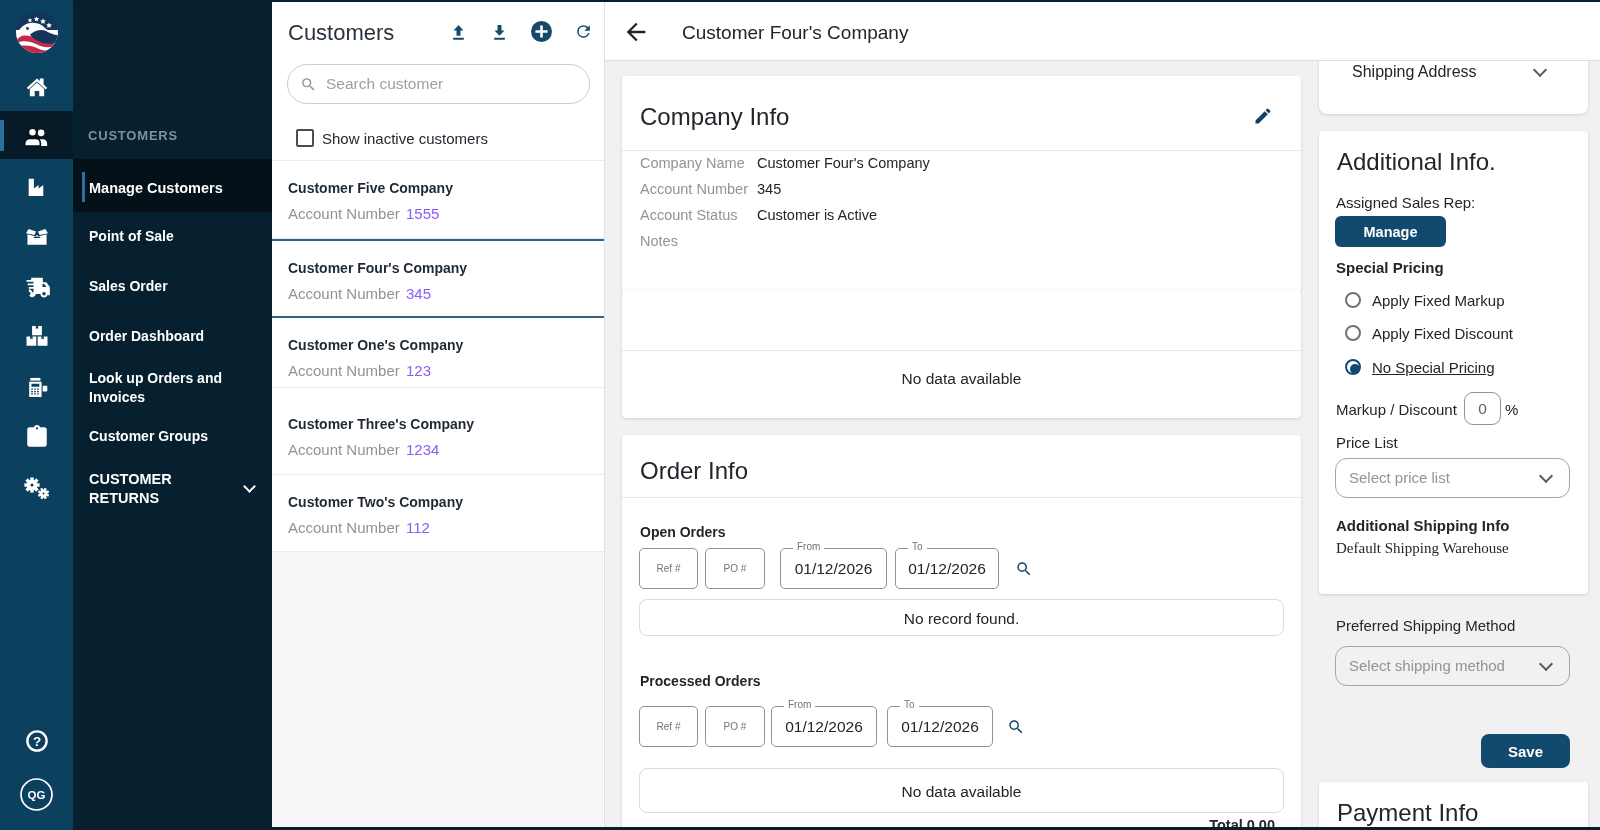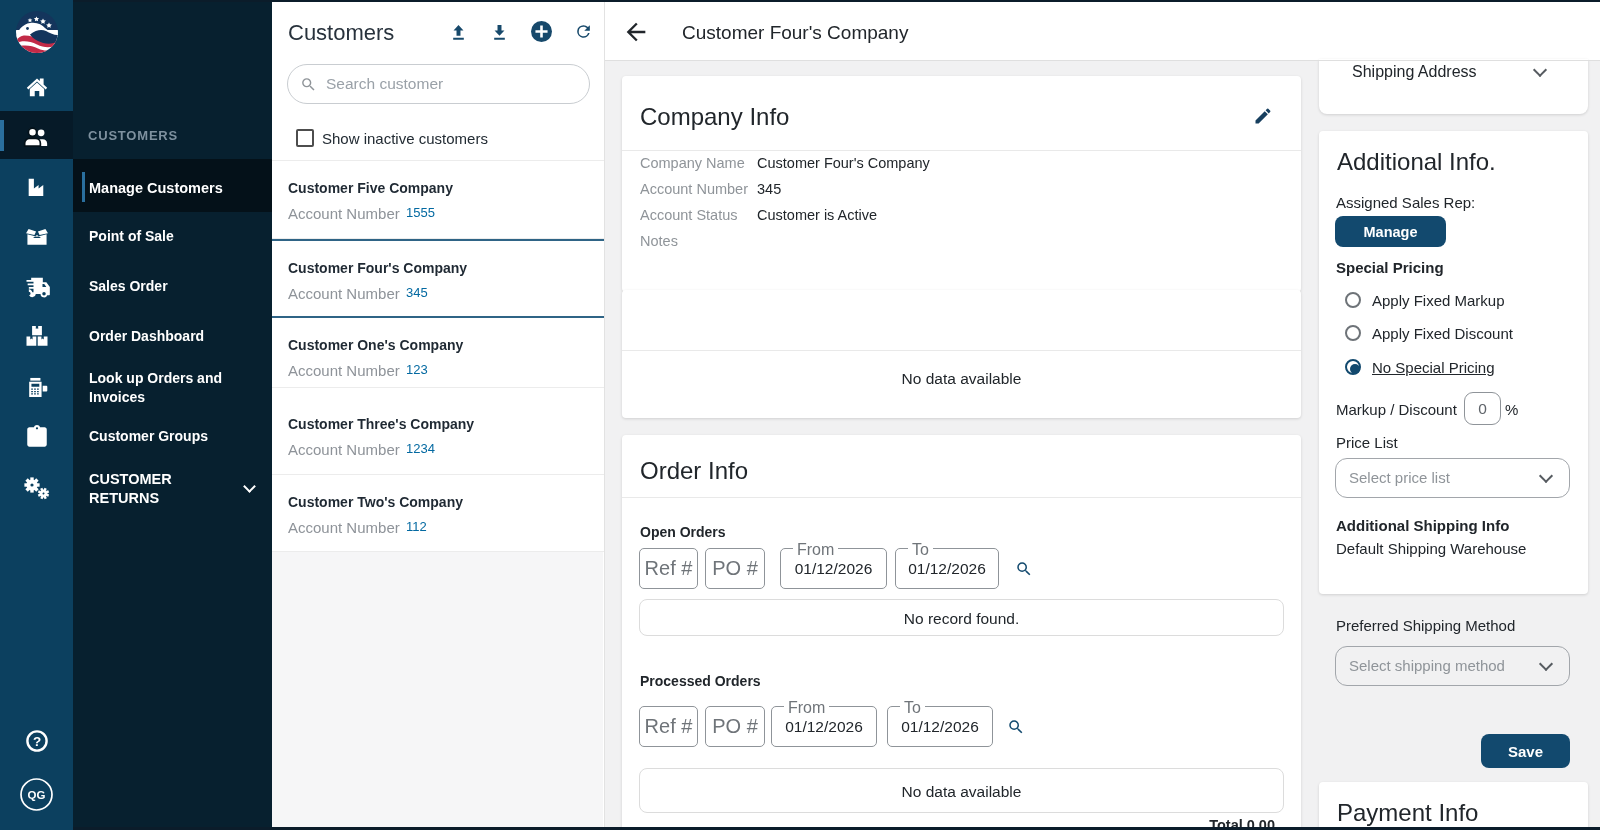--- a/index.html
+++ b/index.html
@@ -24,21 +24,21 @@
 #listpanel { left:272px; top:2px; width:333px; height:828px; background:#fff; border-right:1px solid #e2e2e2; z-index:3; }
 #listTitle { position:absolute; left:16px; top:18px; font-size:22px; color:#28323c; }
 .ptool { position:absolute; top:18px; }
 #searchbox { position:absolute; left:15px; top:62px; width:303px; height:40px; border:1px solid #c9cdd1; border-radius:20px; }
 #searchph { position:absolute; left:54px; top:73px; font-size:15.5px; color:#9aa1a8; }
 #chk { position:absolute; left:24px; top:127px; width:18px; height:18px; border:2px solid #4d4d4d; border-radius:2px; }
 #chklbl { position:absolute; left:50px; top:128px; font-size:15px; color:#222b33; }
 .litem { position:absolute; left:0; width:332px; height:70px; border-bottom:1px solid #ececec; }
 .lname { position:absolute; left:16px; top:19px; font-size:14px; font-weight:bold; color:#1f2933; }
 .llab { position:absolute; left:16px; top:44px; font-size:15px; color:#8e9399; }
-.lval { position:absolute; left:134px; top:44px; font-size:13px; color:#0369a1; }
+.lval { position:absolute; left:134px; top:44px; font-size:15px; color:#8b5cf6; }
 #selitem { border-top:2.5px solid #2f6486; border-bottom:2.5px solid #2f6486; }
 
 
 #main { left:605px; top:2px; width:995px; height:828px; background:#f1f1f2; z-index:2; }
 #tophdr { position:absolute; left:0; top:0; width:995px; height:58px; background:#fff; }
 #backarrow { position:absolute; left:17px; top:16px; }
 #hdrtitle { position:absolute; left:77px; top:20px; font-size:19px; color:#21262b; }
 
 .card { position:absolute; background:#fff; border-radius:4px; box-shadow:0 1px 3px rgba(0,0,0,.14); z-index:3; }
 .ctitle { position:absolute; left:18px; font-size:24px; color:#21262b; }
@@ -49,23 +49,23 @@
 .flabel { position:absolute; left:18px; font-size:14.5px; color:#8f9499; }
 .fvalue { position:absolute; left:135px; font-size:14.5px; color:#21262b; }
 
 
 #cBack { left:17px; top:288px; width:679px; height:128px; }
 .nodata { position:absolute; width:100%; text-align:center; font-size:15.5px; color:#21262b; }
 
 
 #cOrder { left:17px; top:433px; width:679px; height:400px; }
 .osub { position:absolute; left:18px; font-size:14px; font-weight:bold; color:#21262b; }
-.tinput { position:absolute; height:41px; border:1px solid #8f9499; border-radius:5px; text-align:center; font-size:20px; color:#6f7479; display:flex; align-items:center; justify-content:center; }
+.tinput { position:absolute; height:41px; border:1px solid #8f9499; border-radius:5px; text-align:center; font-size:10px; color:#6f7479; display:flex; align-items:center; justify-content:center; }
 .dfield { position:absolute; height:41px; border:1px solid #8f9499; border-radius:5px; }
-.dlegend { position:absolute; top:-8px; left:12px; background:#fff; padding:0 4px; font-size:16px; color:#6f7479; }
+.dlegend { position:absolute; top:-8px; left:12px; background:#fff; padding:0 4px; font-size:10px; color:#6f7479; }
 .dval { position:absolute; width:100%; text-align:center; top:11px; font-size:15.5px; color:#21262b; }
 .nbar { position:absolute; left:17px; width:645px; border:1px solid #dcdcdc; border-radius:8px; background:#fff; text-align:center; font-size:15.5px; color:#21262b; }
 
 
 #cShip { left:1319px; top:59px; width:269px; height:55px; border-radius:0 0 8px 8px; }
 #cAdd { left:1319px; top:131px; width:269px; height:463px; }
 #cPay { left:1319px; top:782px; width:269px; height:60px; }
 .rlbl { position:absolute; left:17px; font-size:15px; color:#21262b; }
 .rbold { position:absolute; left:17px; font-size:15px; font-weight:bold; color:#21262b; }
 .navybtn { position:absolute; background:#12496e; border-radius:8px; color:#fff; font-weight:bold; font-size:14.5px; display:flex; align-items:center; justify-content:center; }
@@ -351,39 +351,39 @@
 </div>
 
 <div class="card abs" id="cShip">
   <div class="rlbl" style="left:33px;top:4px;font-size:16px;">Shipping Address</div>
   <div class="chev" style="left:216px;top:6px;"></div>
 </div>
 
 <div class="card abs" id="cAdd">
   <div class="ctitle" style="top:17px;">Additional Info.</div>
   <div class="rlbl" style="top:63px;">Assigned Sales Rep:</div>
-  <div class="navybtn" style="left:16px;top:85px;width:111px;height:31px;">Manage</div>
+  <div class="navybtn" style="left:16px;top:85px;width:111px;height:31px;border-radius:6px;">Manage</div>
   <div class="rbold" style="top:128px;">Special Pricing</div>
   <div class="radio" style="left:26px;top:161px;"></div>
   <div class="rlbl" style="left:53px;top:161px;">Apply Fixed Markup</div>
   <div class="radio" style="left:26px;top:194px;"></div>
   <div class="rlbl" style="left:53px;top:194px;">Apply Fixed Discount</div>
   <div class="radio" style="left:26px;top:228px;border-color:#12496e;"></div>
   <div style="position:absolute;left:31px;top:233px;width:10px;height:10px;border-radius:50%;background:#12496e;"></div>
   <div class="rlbl" style="left:53px;top:228px;text-decoration:underline;">No Special Pricing</div>
   <div class="rlbl" style="top:270px;">Markup / Discount</div>
   <div style="position:absolute;left:145px;top:261px;width:37px;height:33px;border:1px solid #8f9499;border-radius:9px;text-align:center;line-height:31px;font-size:15.5px;color:#5f646a;">0</div>
   <div class="rlbl" style="left:186px;top:270px;">%</div>
   <div class="rlbl" style="top:303px;">Price List</div>
   <div class="rselect" style="top:327px;">
       <div class="rseltxt">Select price list</div>
       <div class="chev" style="right:18px;top:12px;"></div>
     </div>
   <div class="rbold" style="top:386px;">Additional Shipping Info</div>
-  <div class="rlbl" style="top:409px;">Default Shipping Warehouse</div>
+  <div class="rlbl" style="top:409px;font-family:Liberation Serif, serif;">Default Shipping Warehouse</div>
   <div class="rlbl" style="top:486px;">Preferred Shipping Method</div>
   <div class="rselect" style="top:515px;">
       <div class="rseltxt">Select shipping method</div>
       <div class="chev" style="right:18px;top:12px;"></div>
     </div>
   <div class="navybtn" style="left:162px;top:583px;width:89px;height:34px;font-size:15px;margin-top:20px;">Save</div>
 </div>
 
 <div class="card abs" id="cPay">
   <div class="ctitle" style="top:17px;">Payment Info</div>

